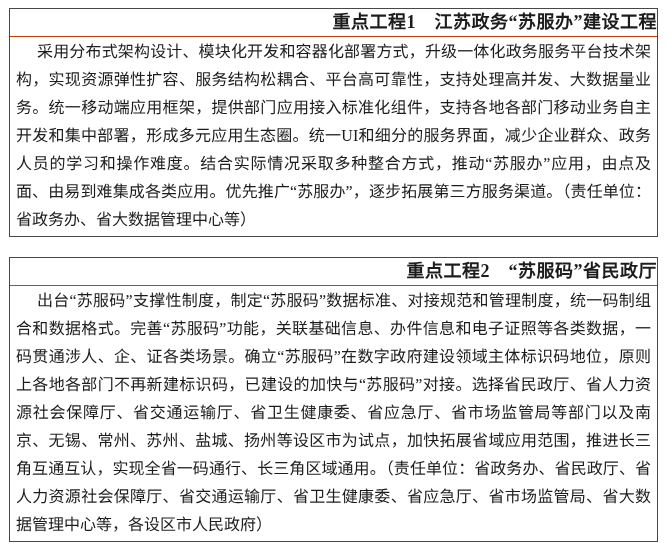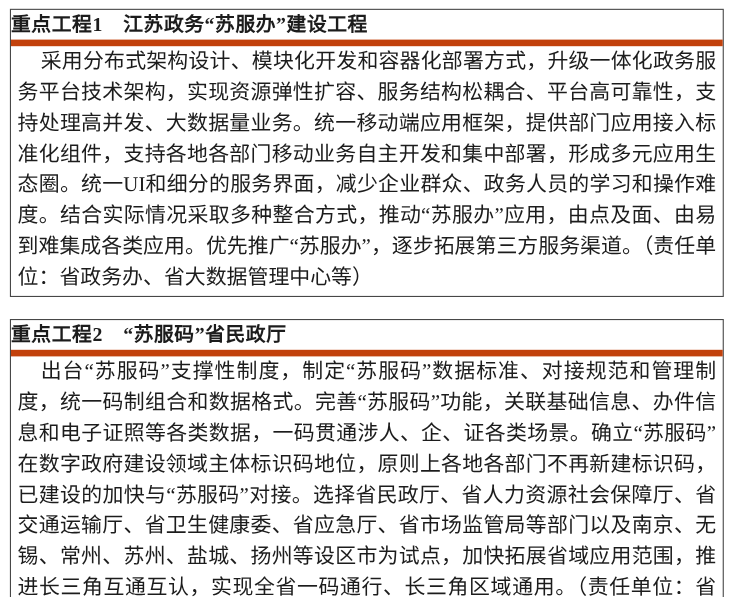--- a/index.html
+++ b/index.html
@@ -20,30 +20,30 @@
     height: 543px;
     padding: 8px 11px 0 9px;
   }
   .project-box {
     box-sizing: border-box;
     border: 1px solid #474747;
     background: #ffffff;
     margin-bottom: 20px;
   }
   .project-box-title {
-    text-align: left;
+    text-align: right;
     font-weight: bold;
     font-size: 18px;
     line-height: 22px;
     padding: 2px 0 3px 0;
-    border-bottom: 6px solid #c2410c;
+    border-bottom: 1px solid #c2410c;
     letter-spacing: 0.5px;
   }
   .project-box-body {
-    font-size: 19px;
+    font-size: 16px;
     line-height: 28px;
     text-align: justify;
     padding: 1px 6px 2px 6px;
     text-indent: 21px;
   }
 </style>
 </head>
 <body>
 
 <div class="page">

